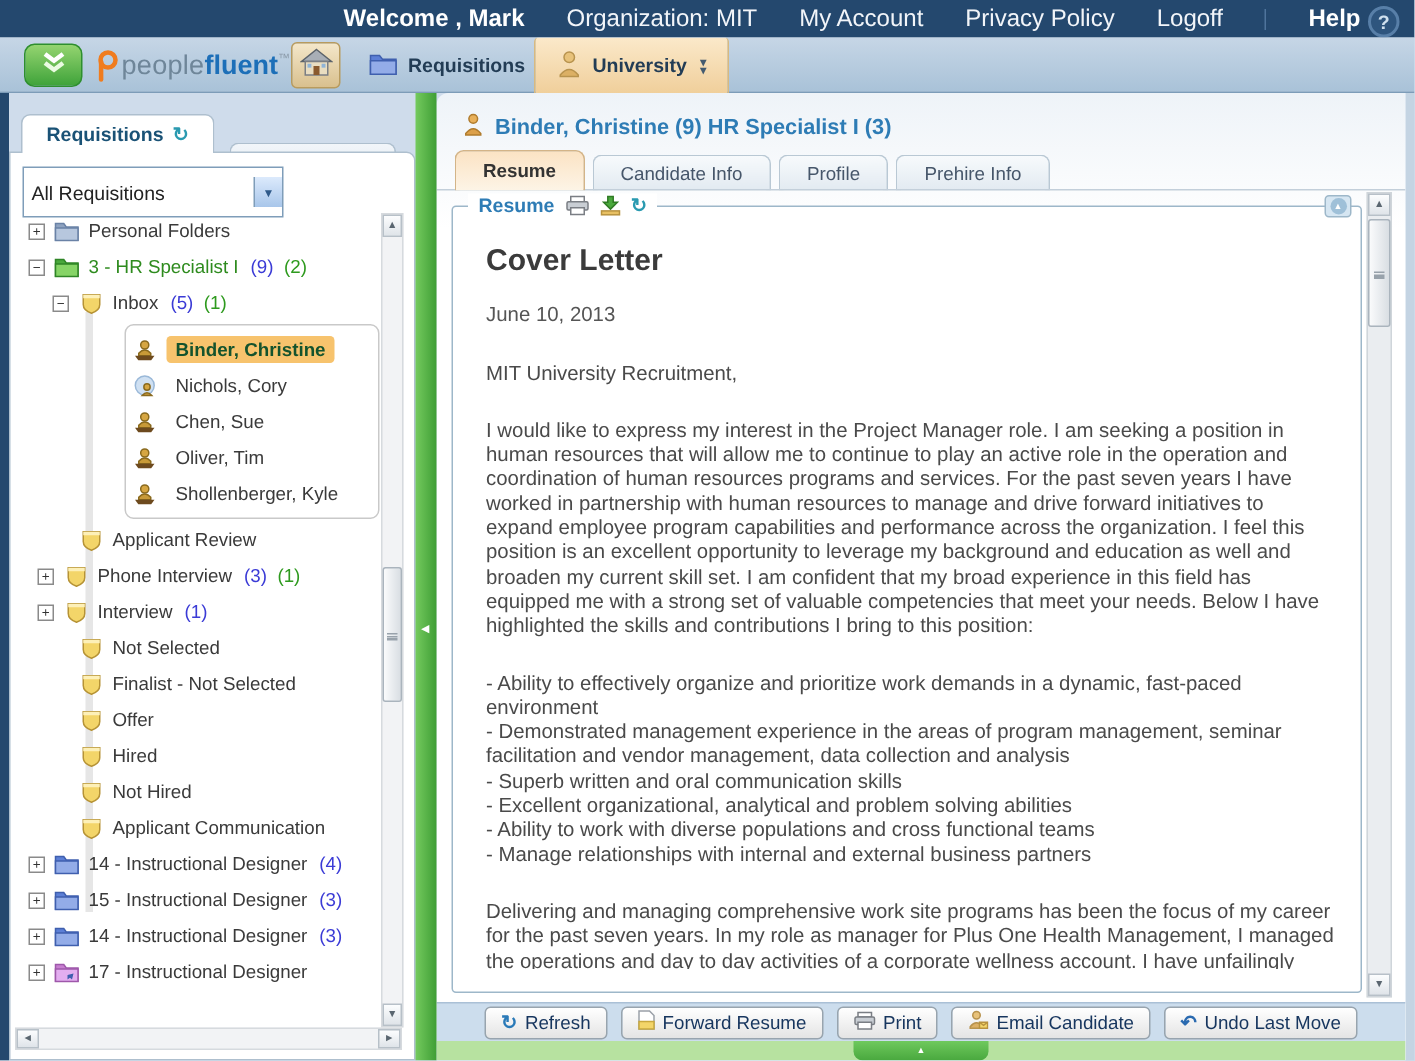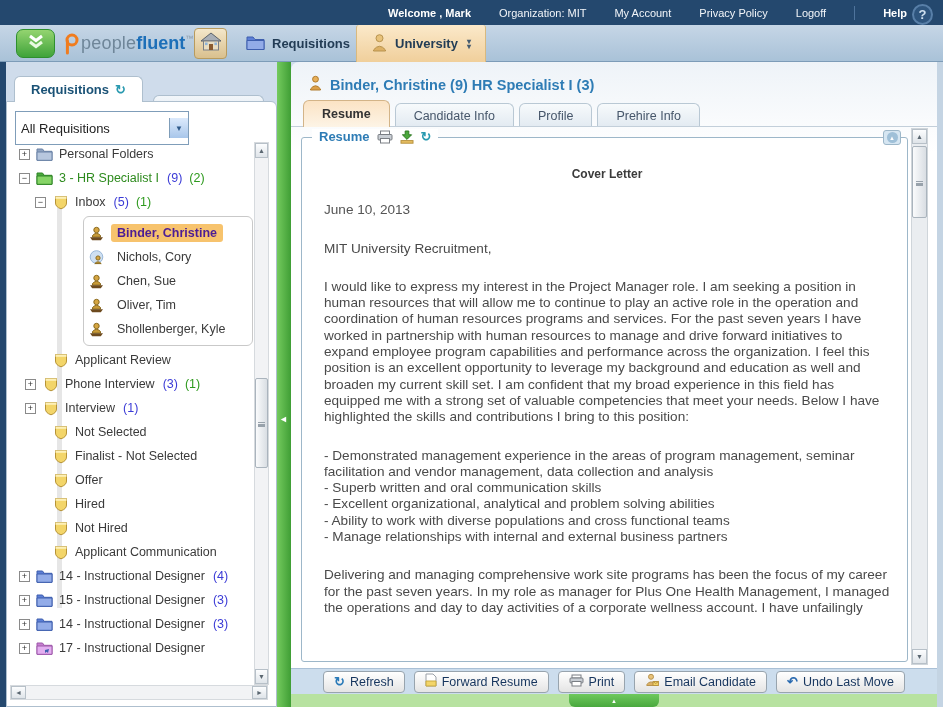--- a/index.html
+++ b/index.html
@@ -2,21 +2,21 @@
 <html><head>
 <meta charset="utf-8">
 <style>
   * { margin:0; padding:0; box-sizing:border-box; }
   html,body { width:943px; height:707px; overflow:hidden; }
   body { font-family:"Liberation Sans", sans-serif; background:#cfdceb; position:relative; }
 
   
   .topbar { position:absolute; left:0; top:0; width:943px; height:25px; background:#24486e;
     display:flex; align-items:center; justify-content:flex-end; gap:28px; padding-right:10px; }
-  .topbar .tlink { color:#f2f5f9; font-size:11px; cursor:pointer; white-space:nowrap; }
+  .topbar .tlink { color:#f2f5f9; font-size:16px; cursor:pointer; white-space:nowrap; }
   .topbar .bold { font-weight:bold; color:#ffffff; }
   .topbar .sep { width:1px; height:14px; background:#4f749c; }
   .help-wrap { display:flex; align-items:center; gap:5px; }
   .help-q { width:21px; height:21px; border-radius:50%; background:#2e557e; border:2px solid #587fa8;
     color:#cfe0ef; font-weight:bold; font-size:13px; display:flex; align-items:center; justify-content:center; margin-top:3px;}
 
   
   .appbar { position:absolute; left:0; top:25px; width:943px; height:37px;
     background:linear-gradient(#c6d6e6,#a9c2d8); border-bottom:1px solid #7d9cb8; }
   .logo-btn { position:absolute; left:16px; top:4px; width:39px; height:29px; border-radius:7px;
@@ -68,21 +68,21 @@
   .exp.none { visibility:hidden; }
   .ticon { width:17px; height:15px; flex:none; display:flex; align-items:center; justify-content:center; }
   .tlabel { color:#3a3a3a; }
   .tlabel.green { color:#2e8b1e; }
   .cblue { color:#3b3bd6; margin-left:2px; }
   .cgreen { color:#2e9a1e; margin-left:1px; }
 
   .cand-box { margin:2px 0 2px 72px; width:170px; border:1px solid #c9c9c9; border-radius:6px; padding:4px 4px; background:#fff; }
   .crow { display:flex; align-items:center; gap:6px; height:24px; cursor:pointer; white-space:nowrap; }
   .cname { font-size:12.5px; color:#3a3a3a; padding:2px 6px; }
-  .cname.selected { background:#f7c36d; border-radius:3px; font-weight:bold; color:#4c1d95; }
+  .cname.selected { background:#f7c36d; border-radius:3px; font-weight:bold; color:#14532d; }
 
   
   .sv-scroll { position:absolute; right:7px; top:40px; width:15px; height:543px; background:#f2f3f5; border:1px solid #d6dade; }
   .sb-btn { width:100%; height:15px; background:linear-gradient(#fcfdfe,#dfe4e9); border:1px solid #b7c0c8;
     font-size:7px; color:#5a6670; display:flex; align-items:center; justify-content:center; cursor:pointer; }
   .sv-scroll .sb-btn.bottom { position:absolute; bottom:0; }
   .sv-thumb { position:absolute; left:0; top:235px; width:100%; height:90px;
     background:linear-gradient(90deg,#fafbfc,#d9dee3); border:1px solid #aab4bd; border-radius:2px;
     display:flex; align-items:center; justify-content:center; cursor:grab; }
   .grip { width:7px; border-top:1px solid #98a2ab; border-bottom:1px solid #98a2ab; height:3px; box-shadow:0 2px 0 #98a2ab; }
@@ -115,21 +115,21 @@
     display:flex; align-items:center; gap:7px; }
   .legend-title { color:#2e7cb5; font-size:13px; font-weight:bold; }
   .legend .lic { cursor:pointer; display:flex; align-items:center; }
   .collapse-btn { position:absolute; right:6px; top:-8px; width:18px; height:15px; background:#d6e6f2;
     border:1px solid #9db7c9; border-radius:3px; display:flex; align-items:center; justify-content:center; cursor:pointer; }
   .collapse-dot { width:11px; height:11px; border-radius:50%; background:#9fc0d8; color:#fff; font-size:6px;
     display:flex; align-items:center; justify-content:center; }
 
   .letter { position:absolute; left:22px; top:28px; width:566px; height:480px; overflow:hidden;
     color:#4a4a4a; font-size:13.6px; line-height:16.3px; }
-  .lt-head { font-size:12px; font-weight:bold; color:#3b3b3b; margin-bottom:20px;text-align:center; }
+  .lt-head { font-size:20px; font-weight:bold; color:#3b3b3b; margin-bottom:20px; }
   .lt-date { margin-bottom:22px; color:#555; }
   .lt-sal { margin-bottom:22px; }
   .lt-p { margin-bottom:22px; }
   .lt-b { }
 
   
   .mv-scroll { position:absolute; right:9px; top:66px; width:17px; height:537px; background:#eaedf0; border:1px solid #cfd5da; }
   .mv-thumb { position:absolute; left:0; top:17px; width:100%; height:72px;
     background:linear-gradient(90deg,#fafbfc,#d9dee3); border:1px solid #aab4bd; border-radius:2px;
     display:flex; align-items:center; justify-content:center; cursor:grab; }
@@ -563,20 +563,21 @@
     </div>
     <div class="collapse-btn">
       <span class="collapse-dot">▲</span>
     </div>
 
     <div class="letter">
       <div class="lt-head">Cover Letter</div>
       <div class="lt-date">June 10, 2013</div>
       <div class="lt-sal">MIT University Recruitment,</div>
       <div class="lt-p">I would like to express my interest in the Project Manager role.  I am seeking a position in human resources that will allow me to continue to play an active role in the operation and coordination of human resources programs and services. For the past seven years I have worked in partnership with human resources to manage and drive forward initiatives to expand employee program capabilities and performance across the organization. I feel this position is an excellent opportunity to leverage my background and education as well and broaden my current skill set. I am confident that my broad experience in this field has equipped me with a strong set of valuable competencies that meet your needs. Below I have highlighted the skills and contributions I bring to this position:</div>
+      <div class="lt-b">- Ability to effectively organize and prioritize work demands in a dynamic, fast-paced environment</div>
       <div class="lt-b">- Demonstrated management experience in the areas of program management, seminar facilitation and vendor management, data collection and analysis</div>
       <div class="lt-b">- Superb written and oral communication skills</div>
       <div class="lt-b">- Excellent organizational, analytical and problem solving abilities</div>
       <div class="lt-b">- Ability to work with diverse populations and cross functional teams</div>
       <div class="lt-b" style="margin-bottom:22px;">- Manage relationships with internal and external business partners</div>
       <div class="lt-p">Delivering and managing comprehensive work site programs has been the focus of my career for the past seven years. In my role as manager for Plus One Health Management, I managed the operations and day to day activities of a corporate wellness account. I have unfailingly</div>
     </div>
   </div>
 
   <div class="mv-scroll">

